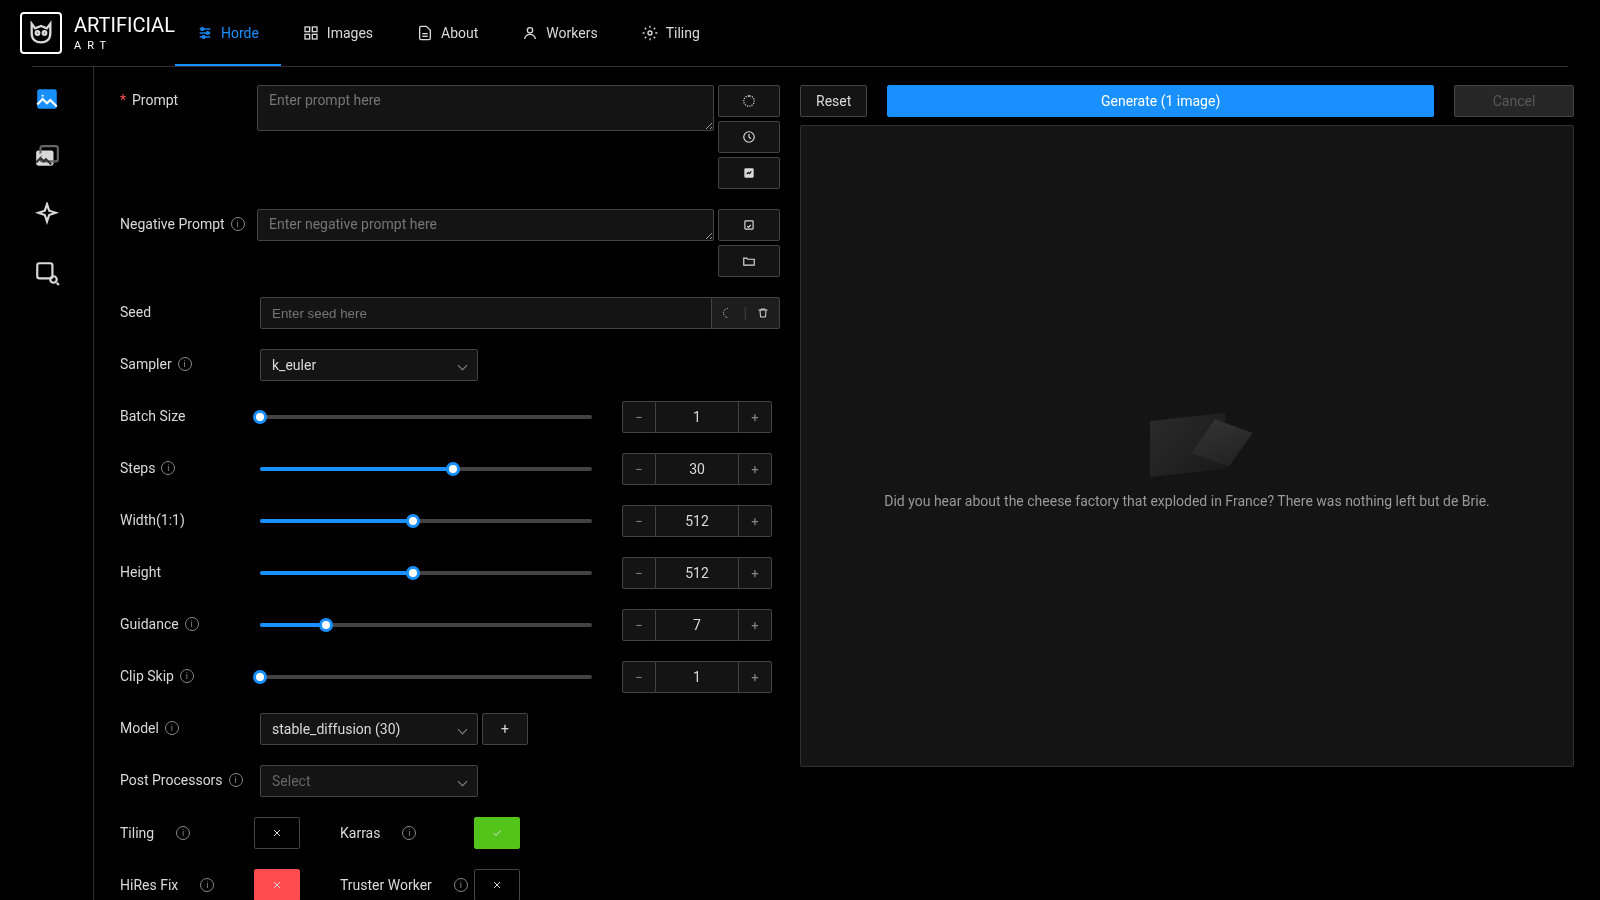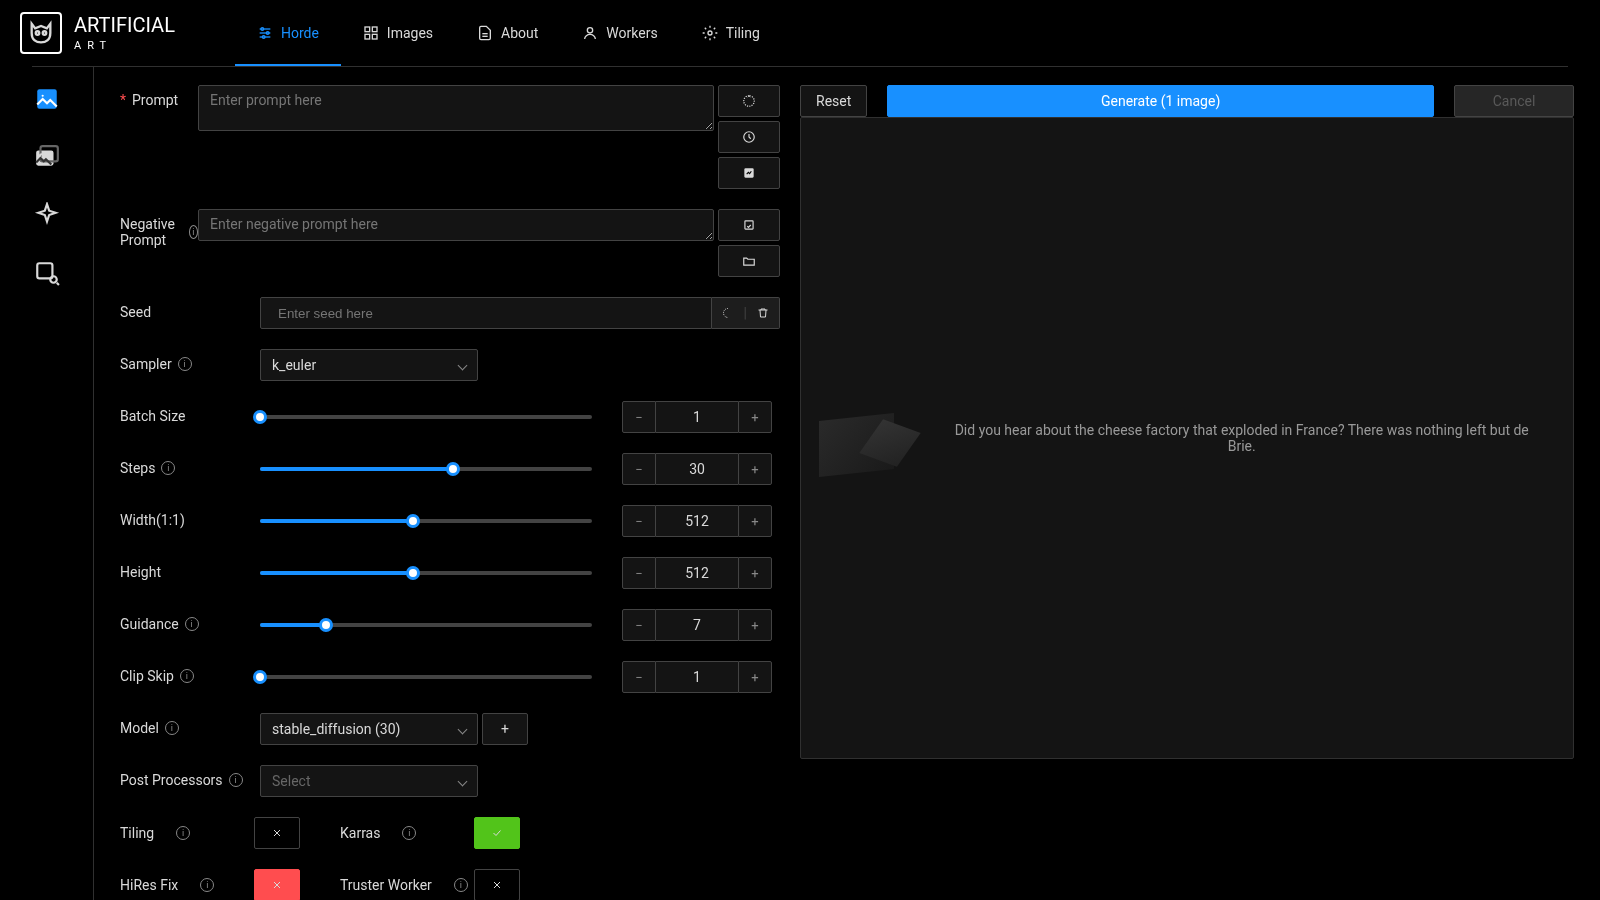--- a/index.html
+++ b/index.html
@@ -1,18 +1,18 @@
 <!DOCTYPE html>
 <html><head>
 <meta charset="utf-8">
 <style>
 *{margin:0;padding:0;box-sizing:border-box}
 body{background:#000;color:#d9d9d9;font-family:-apple-system,BlinkMacSystemFont,"Segoe UI",Roboto,sans-serif;font-size:14px;width:1600px;height:900px;overflow:hidden}
 .header{display:flex;align-items:center;height:66px;padding:0 20px;border-bottom:1px solid transparent}
-.logo{display:flex;align-items:center;gap:12px;margin-right:60px}
+.logo{display:flex;align-items:center;gap:12px;}
 .logo-icon{width:42px;height:42px;border:2px solid #fff;border-radius:4px;display:flex;align-items:center;justify-content:center}
 .logo-main{font-size:20px;color:#fff}
 .logo-sub{font-size:11px;color:#fff;letter-spacing:6px;margin-top:2px}
 .nav{display:flex;gap:0}
 .nav-item{display:flex;align-items:center;gap:8px;padding:0 22px;height:66px;cursor:pointer;color:#d9d9d9;position:relative}
 .nav-item.active{color:#1890ff}
 .nav-item.active::after{content:'';position:absolute;bottom:0;left:0;right:0;height:2px;background:#1890ff}
 .nav-item svg{width:16px;height:16px}
 .divider{height:1px;background:#303030;margin:0 32px}
 .body{display:flex;height:calc(100% - 67px)}
@@ -21,50 +21,50 @@
 .side-icon.active{color:#1890ff}
 .content{flex:1;display:flex;padding:18px 26px 0 26px;gap:20px}
 .left-panel{width:660px}
 .right-panel{flex:1}
 .form-row{display:flex;align-items:flex-start;margin-bottom:20px}
 .form-label{width:140px;padding-top:7px;display:flex;align-items:center;gap:6px}
 .req{color:#ff4d4f}
 .info-icon{width:14px;height:14px;border:1px solid #888;border-radius:50%;display:inline-flex;align-items:center;justify-content:center;font-size:9px;color:#888}
 .form-ctrl{flex:1;display:flex;gap:4px;align-items:flex-start}
 .textarea,.input,.select{background:#141414;border:1px solid #434343;border-radius:2px;color:#d9d9d9;padding:6px 11px;font-size:14px;font-family:inherit}
-.textarea{width:516px;resize:vertical}
+.textarea{width:457px;resize:vertical}
 .textarea.sm{height:32px}
 .select{width:218px;height:32px;display:flex;align-items:center;justify-content:space-between;cursor:pointer}
 .icon-btn-col{display:flex;flex-direction:column;gap:4px}
 .icon-btn{width:62px;height:32px;background:#141414;border:1px solid #434343;border-radius:2px;display:flex;align-items:center;justify-content:center;cursor:pointer}
 .seed-row{display:flex}
-.seed-input{flex:1;height:32px;background:#141414;border:1px solid #434343;border-radius:2px 0 0 2px;padding:0 17px;color:#d9d9d9}
+.seed-input{flex:1;height:32px;background:#141414;border:1px solid #434343;border-radius:2px 0 0 2px;padding:0 11px;color:#d9d9d9}
 .seed-addon{display:flex;align-items:center;background:#1d1d1d;border:1px solid #434343;border-left:0;border-radius:0 2px 2px 0;padding:0 10px;gap:10px}
 .slider-row{display:flex;align-items:center;gap:30px}
 .slider{position:relative;width:332px;height:12px;display:flex;align-items:center}
 .slider-track{position:absolute;width:100%;height:4px;background:#434343;border-radius:2px}
 .slider-fill{position:absolute;height:4px;background:#1890ff;border-radius:2px}
 .slider-thumb{position:absolute;width:14px;height:14px;background:#fff;border:3px solid #1890ff;border-radius:50%;transform:translateX(-50%)}
 .stepper{display:flex;width:150px;height:32px}
 .step-btn{width:34px;border:1px solid #434343;background:#141414;display:flex;align-items:center;justify-content:center;cursor:pointer;font-size:13px;color:#888}
 .step-btn:first-child{border-radius:2px 0 0 2px}
 .step-btn:last-child{border-radius:0 2px 2px 0}
 .step-val{flex:1;border:1px solid #434343;border-left:0;border-right:0;background:#141414;text-align:center;line-height:30px}
 .toggle-row{display:flex;gap:40px}
 .toggle-group{display:flex;align-items:center;gap:0}
 .toggle-label{width:134px;display:flex;align-items:center;gap:22px}
 .toggle{width:46px;height:32px;border:1px solid #434343;border-radius:2px;display:flex;align-items:center;justify-content:center;cursor:pointer}
 .toggle.on{background:#52c41a;border-color:#52c41a}
 .toggle.off-red{background:#ff4d4f;border-color:#ff4d4f}
-.action-row{display:flex;gap:20px;}
+.action-row{display:flex;gap:20px;margin-bottom:8px}
 .btn{height:32px;border-radius:2px;padding:0 15px;cursor:pointer;display:flex;align-items:center;justify-content:center;font-size:14px}
 .btn-default{background:#141414;border:1px solid #434343;color:#d9d9d9}
 .btn-primary{background:#1890ff;border:1px solid #1890ff;color:#fff;flex:1}
 .btn-disabled{background:#262626;border:1px solid #434343;color:#595959;width:120px}
-.preview{border:1px solid #303030;border-radius:2px;height:642px;background:#141414;display:flex;flex-direction:row;align-items:center;justify-content:center;}
+.preview{border:1px solid #303030;border-radius:2px;height:642px;background:#141414;display:flex;flex-direction:column;align-items:center;justify-content:center;}
 .empty-box{width:110px;height:110px;position:relative}
 .empty-box::before{content:'';position:absolute;left:18px;bottom:20px;width:75px;height:56px;background:linear-gradient(135deg,#2a2a2a,#1a1a1a);transform:skewY(-6deg)}
 .empty-box::after{content:'';position:absolute;right:0;bottom:30px;width:40px;height:40px;background:linear-gradient(135deg,#333,#222);transform:rotate(20deg) skewX(-15deg)}
 .empty-text{color:#999;text-align:center;padding:0 30px}
 .chev{border:solid #888;border-width:0 1px 1px 0;display:inline-block;padding:3px;transform:rotate(45deg)}
 svg{stroke:currentColor;fill:none;stroke-width:2}
 </style>
 </head>
 <body>
 

